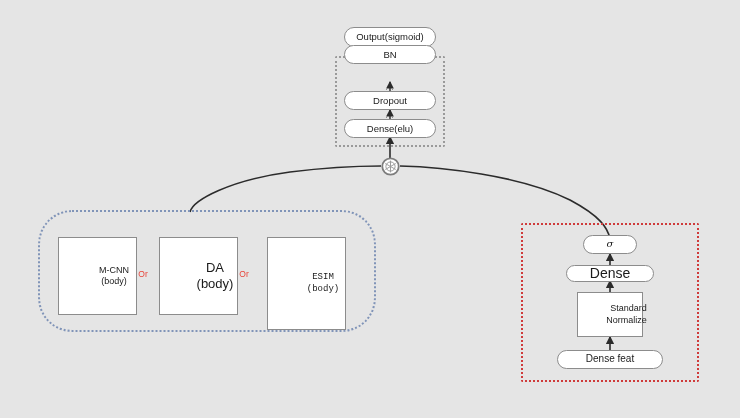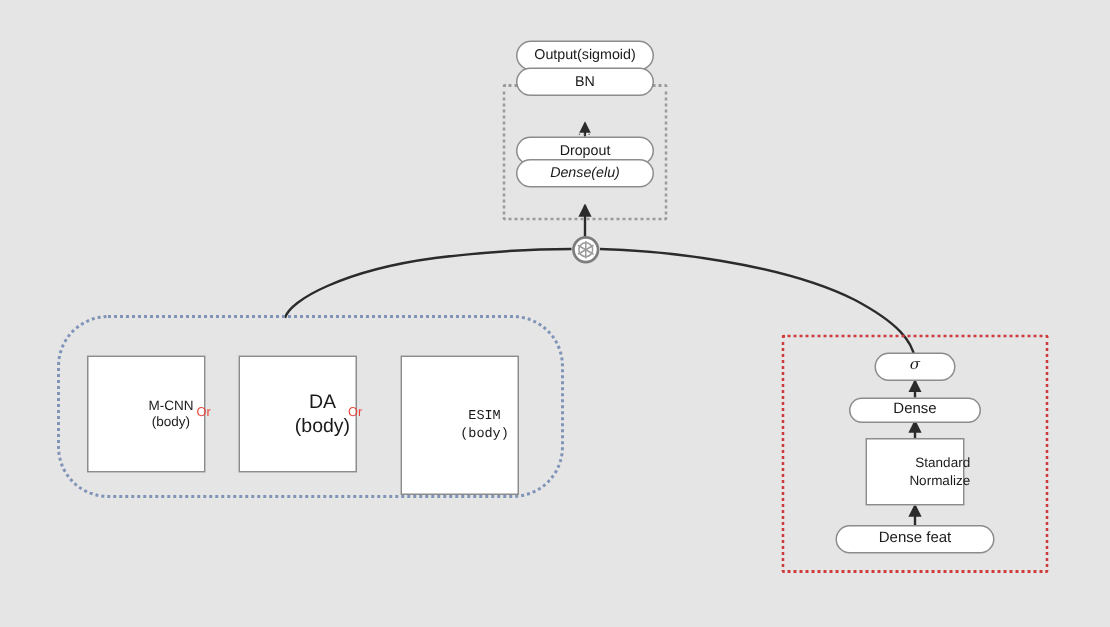--- a/index.html
+++ b/index.html
@@ -61,21 +61,21 @@
     color: #555555;
     letter-spacing: 1px;
     z-index: 3;
     text-align: center;
     line-height: 1;
   }
   .or-label {
     position: absolute;
     color: #e8443a;
     z-index: 4;
-    text-align: left;
+    text-align: center;
     line-height: 1;
   }
   .sigma {
     font-family: "DejaVu Serif", serif;
     font-style: italic;
   }
   .two-line span { display: block; }
 
   
   .merge-node {
@@ -119,21 +119,21 @@
   <div class="node pill" style="left:344px; top:27px; width:92px; height:20px; font-size:9.5px;">Output(sigmoid)</div>
 
   <div class="node pill" style="left:344px; top:45px; width:92px; height:19px; font-size:9.5px;">BN</div>
 
   <div class="ellipsis" style="left:344px; top:84px; width:92px; font-size:8px;">...</div>
 
   <div class="node pill" style="left:344px; top:91px; width:92px; height:19px; font-size:9.5px;">Dropout</div>
 
   <div class="ellipsis" style="left:344px; top:112px; width:92px; font-size:8px;">...</div>
 
-  <div class="node pill" style="left:344px; top:106px; width:92px; height:19px; font-size:9.5px;font-style:italic;">Dense(elu)</div>
+  <div class="node pill" style="left:344px; top:119px; width:92px; height:19px; font-size:9.5px;">Dense(elu)</div>
 
   <div class="merge-node" style="left:381px; top:157px; width:19px; height:19px;">
     <svg width="19" height="19" viewBox="0 0 19 19" xmlns="http://www.w3.org/2000/svg">
       <circle cx="9.5" cy="9.5" r="8.2" fill="#ffffff" stroke="#7d7d7d" stroke-width="1.8"></circle>
       <circle cx="9.5" cy="9.5" r="4.6" fill="#ffffff" stroke="#9c9c9c" stroke-width="1"></circle>
       <line x1="9.5" y1="9.5" x2="9.5" y2="3.6" stroke="#9c9c9c" stroke-width="1"></line>
       <line x1="9.5" y1="9.5" x2="14.7" y2="6.5" stroke="#9c9c9c" stroke-width="1"></line>
       <line x1="9.5" y1="9.5" x2="14.7" y2="12.5" stroke="#9c9c9c" stroke-width="1"></line>
       <line x1="9.5" y1="9.5" x2="9.5" y2="15.4" stroke="#9c9c9c" stroke-width="1"></line>
       <line x1="9.5" y1="9.5" x2="4.3" y2="12.5" stroke="#9c9c9c" stroke-width="1"></line>
@@ -165,21 +165,21 @@
     <div>
       <span>ESIM</span>
       <span>(body)</span>
     </div>
   </div>
 
   <div class="group group-dense" style="left:521px; top:223px; width:178px; height:159px;"></div>
 
   <div class="node pill sigma" style="left:583px; top:235px; width:54px; height:19px; font-size:10px;">σ</div>
 
-  <div class="node pill" style="left:566px; top:265px; width:88px; height:17px; font-size:10px;">Dense</div>
+  <div class="node pill" style="left:566px; top:265px; width:88px; height:17px; font-size:14px;">Dense</div>
 
   <div class="node rect two-line" style="left:577px; top:292px; width:66px; height:45px; font-size:9px;text-align:right;">
     <div>
       <span>Standard</span>
       <span>Normalize</span>
     </div>
   </div>
 
   <div class="node pill" style="left:557px; top:350px; width:106px; height:19px; font-size:10px;">Dense feat</div>
 

